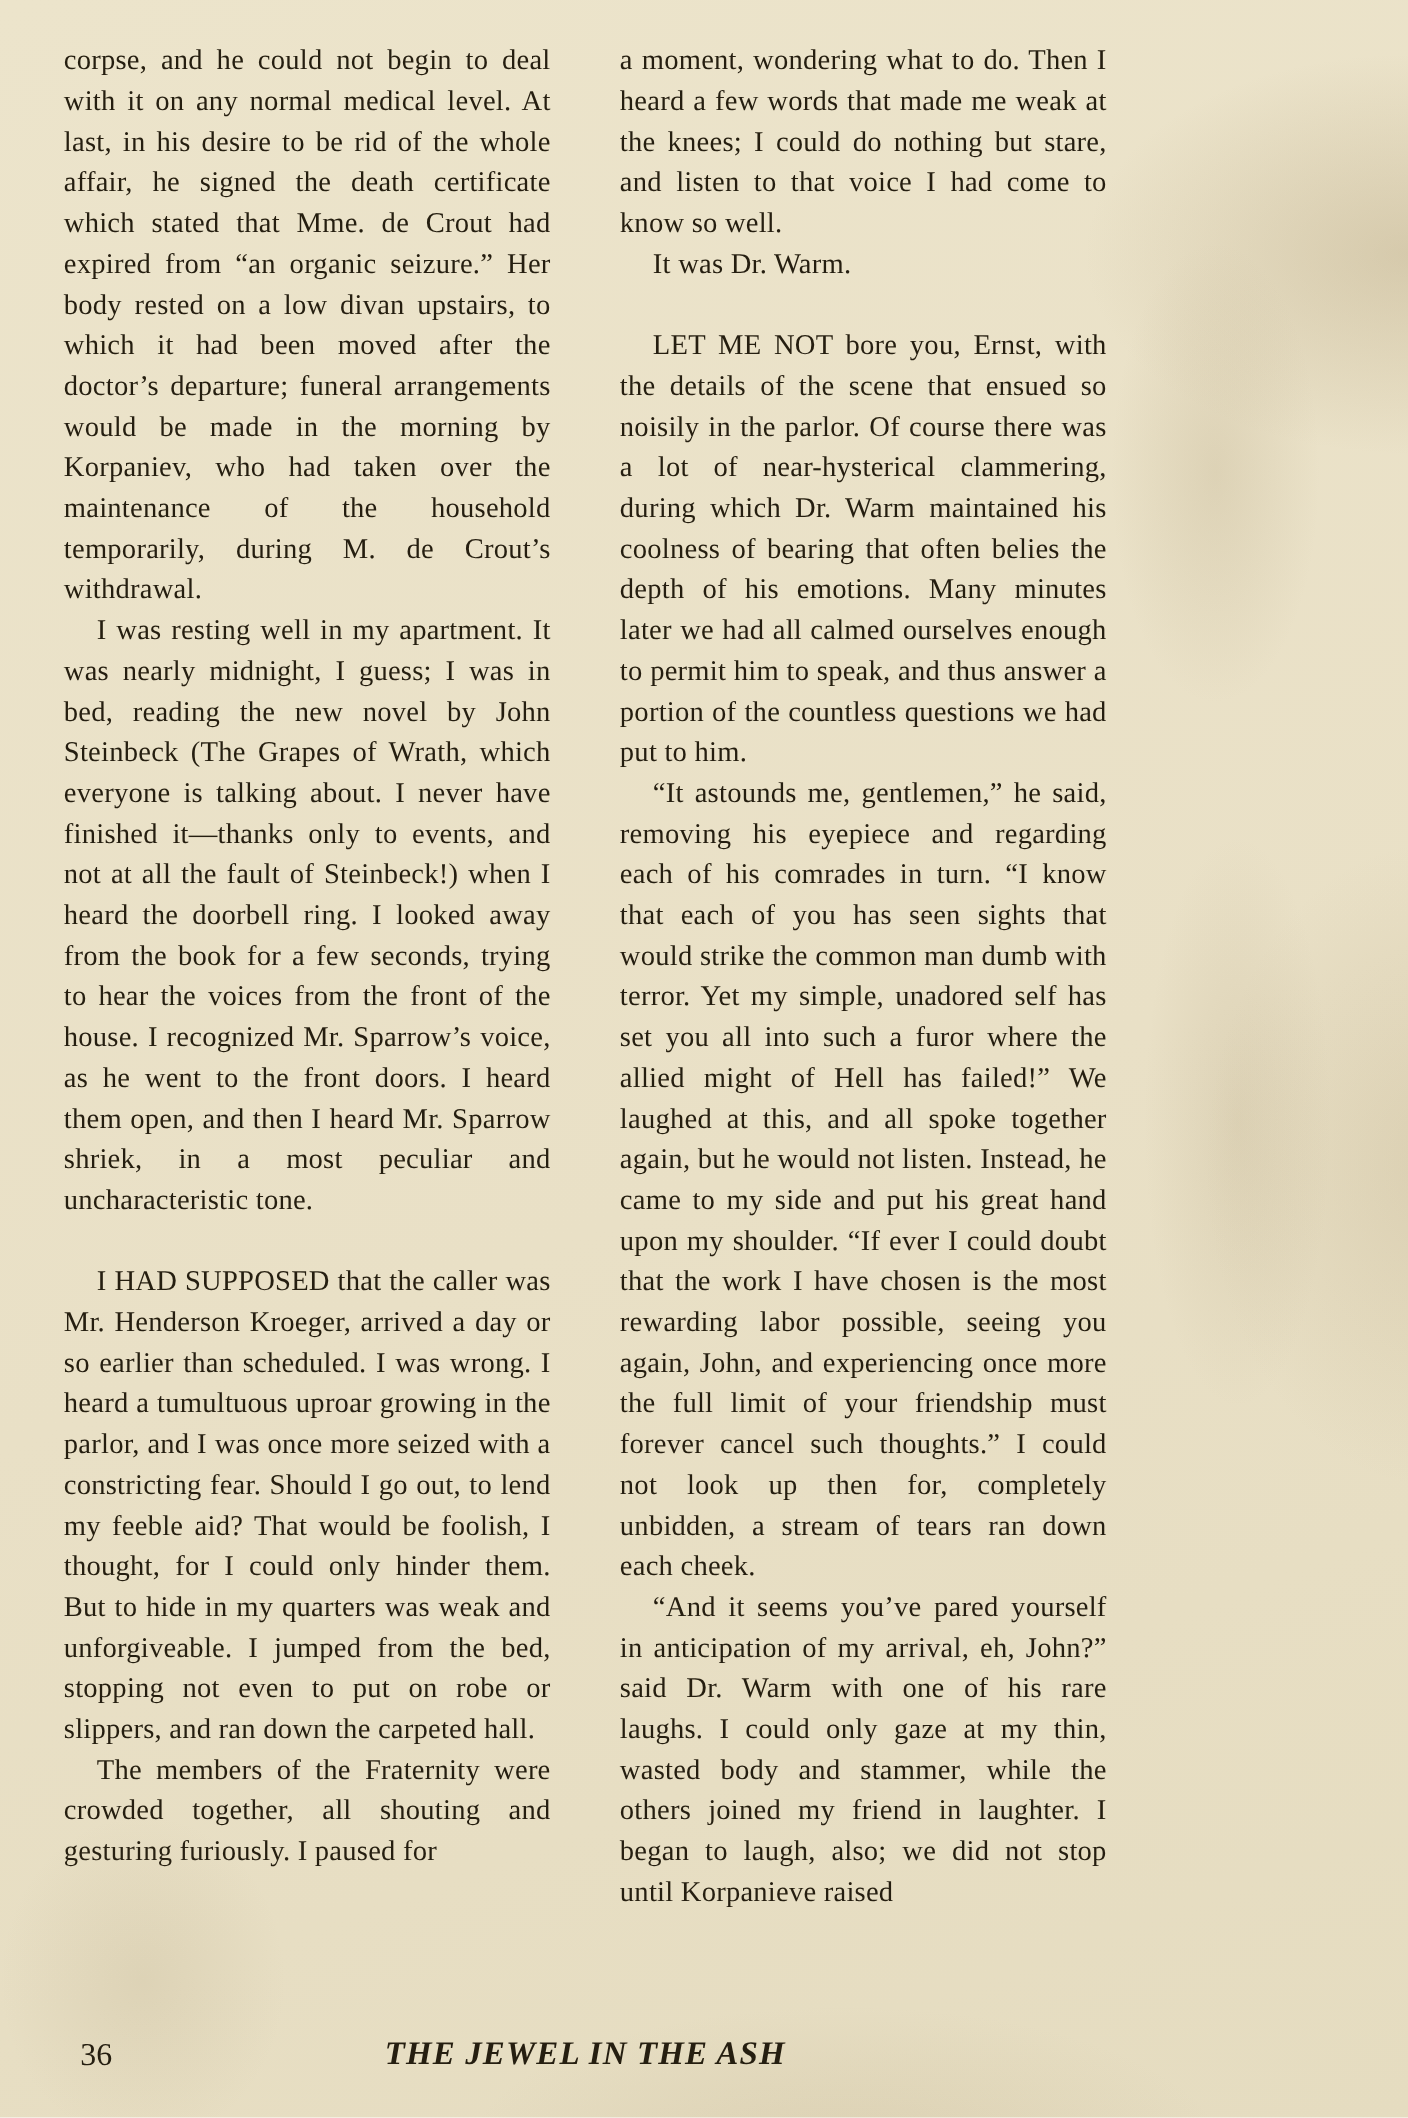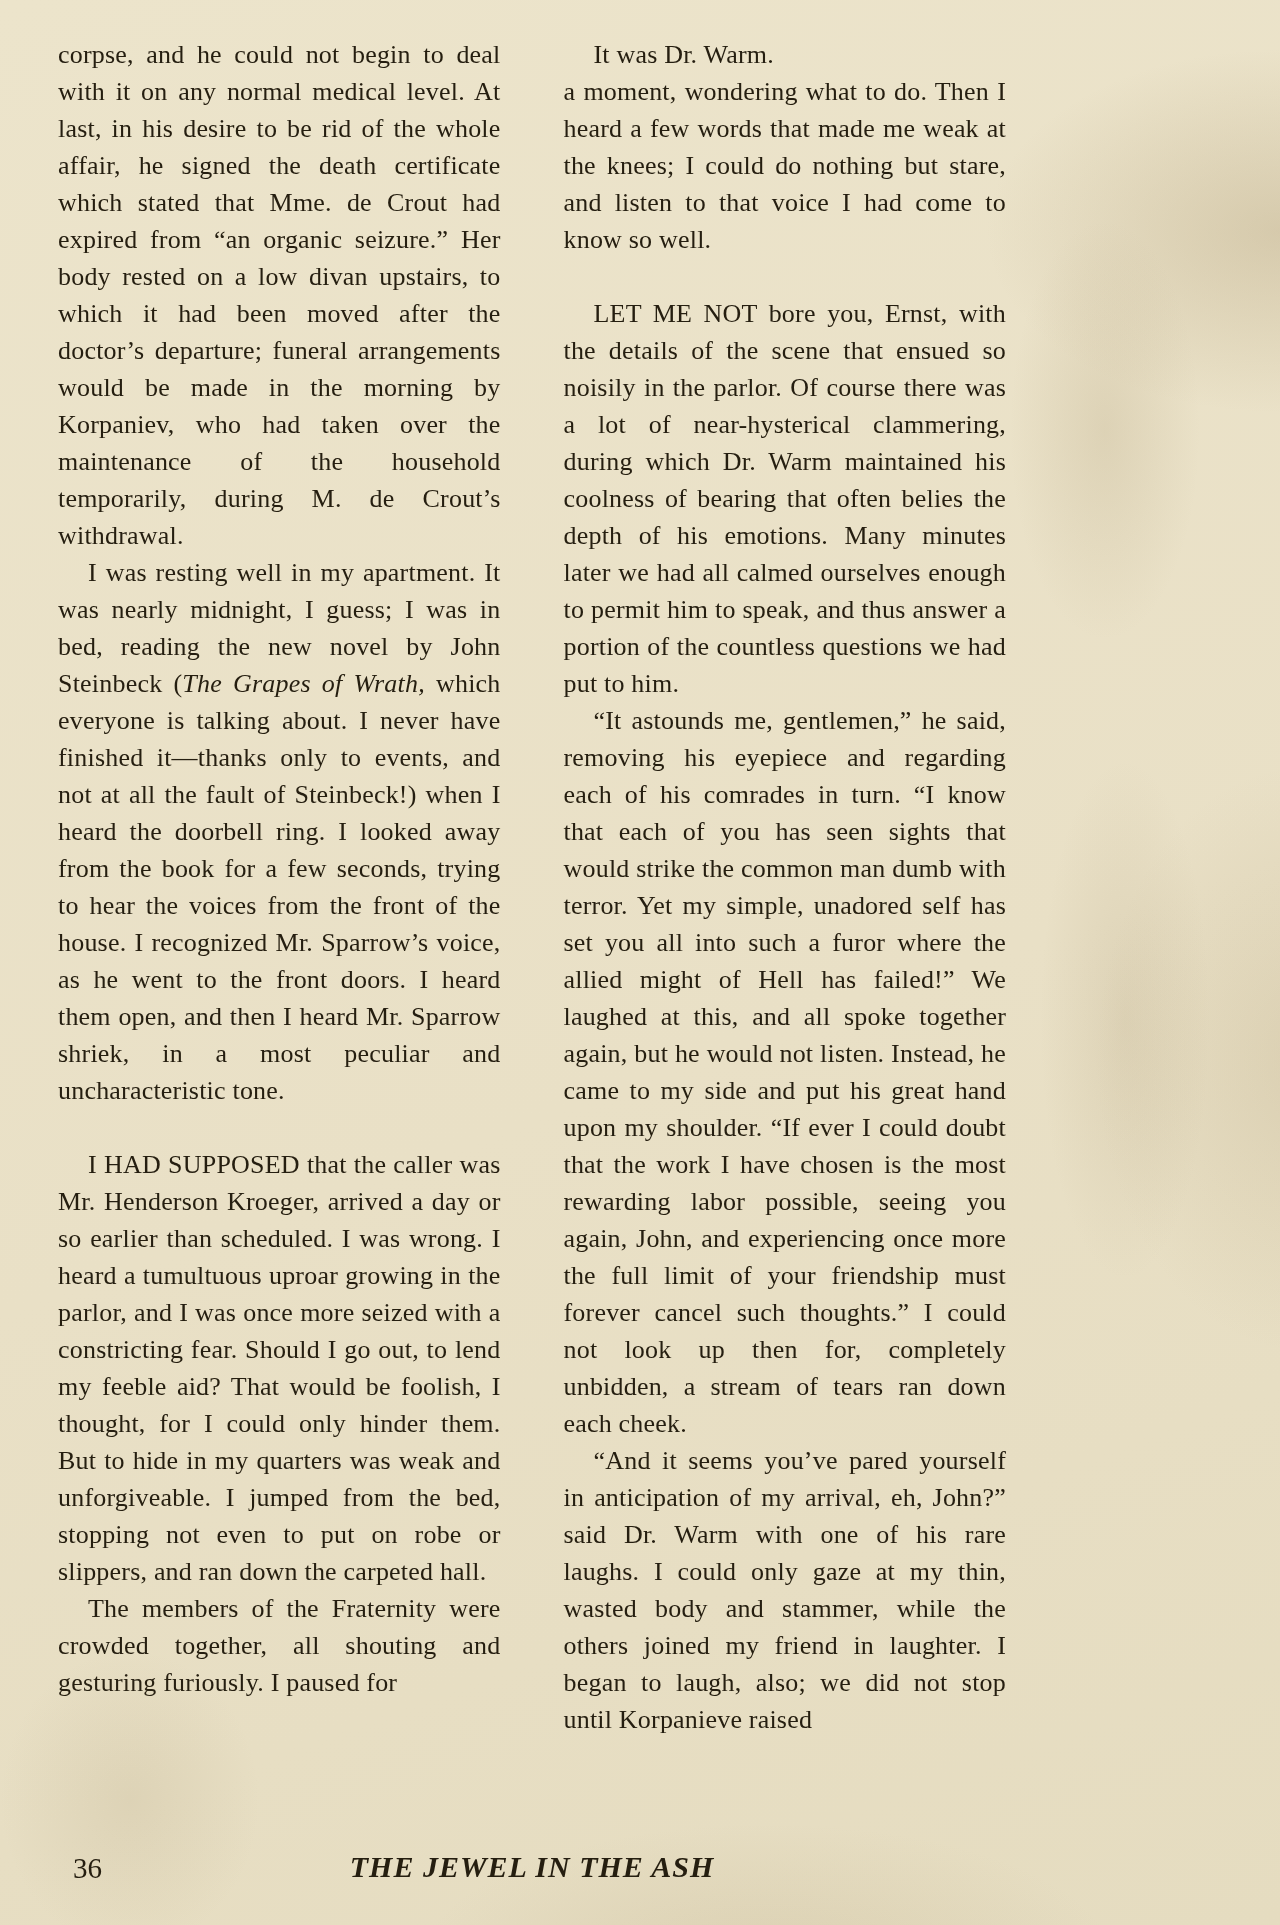--- a/index.html
+++ b/index.html
@@ -45,21 +45,21 @@
     text-align: justify;
     letter-spacing: 0.2px;
   }
   .para {
     margin: 0;
   }
   .para.indent { text-indent: 30px; }
   .para.space-before { margin-top: 37px; }
   .run-normal { font-style: normal; font-weight: normal; }
   .run-bold   { font-weight: 400; }
-  .run-italic { font-style: italic; }
+  .run-italic { }
   .footer {
     position: absolute;
     left: 58px;
     top: 1850px;
     width: 948px;
     height: 44px;
   }
   .page-number {
     position: absolute;
     left: 15px;
@@ -83,22 +83,22 @@
   <div class="stain stain-3"></div>
 
   <div class="columns">
     <div class="column">
         <p class="para"><span class="run-normal">corpse, and he could not begin to deal with it on any normal medical level. At last, in his desire to be rid of the whole affair, he signed the death certificate which stated that Mme. de Crout had expired from “an organic seizure.” Her body rested on a low divan upstairs, to which it had been moved after the doctor’s departure; funeral arrangements would be made in the morning by Korpaniev, who had taken over the maintenance of the household temporarily, during M. de Crout’s withdrawal.</span></p>
         <p class="para indent"><span class="run-normal">I was resting well in my apartment. It was nearly midnight, I guess; I was in bed, reading the new novel by John Steinbeck (</span><span class="run-italic">The Grapes of Wrath,</span><span class="run-normal"> which everyone is talking about. I never have finished it—thanks only to events, and not at all the fault of Steinbeck!) when I heard the doorbell ring. I looked away from the book for a few seconds, trying to hear the voices from the front of the house. I recognized Mr. Sparrow’s voice, as he went to the front doors. I heard them open, and then I heard Mr. Sparrow shriek, in a most peculiar and uncharacteristic tone.</span></p>
         <p class="para indent space-before"><span class="run-bold">I HAD SUPPOSED</span><span class="run-normal"> that the caller was Mr. Henderson Kroeger, arrived a day or so earlier than scheduled. I was wrong. I heard a tumultuous uproar growing in the parlor, and I was once more seized with a constricting fear. Should I go out, to lend my feeble aid? That would be foolish, I thought, for I could only hinder them. But to hide in my quarters was weak and unforgiveable. I jumped from the bed, stopping not even to put on robe or slippers, and ran down the carpeted hall.</span></p>
         <p class="para indent"><span class="run-normal">The members of the Fraternity were crowded together, all shouting and gesturing furiously. I paused for</span></p>
       </div>
     <div class="column">
+        <p class="para"><span class="run-normal">a moment, wondering what to do. Then I heard a few words that made me weak at the knees; I could do nothing but stare, and listen to that voice I had come to know so well.</span></p>
         <p class="para indent"><span class="run-normal">It was Dr. Warm.</span></p>
-        <p class="para"><span class="run-normal">a moment, wondering what to do. Then I heard a few words that made me weak at the knees; I could do nothing but stare, and listen to that voice I had come to know so well.</span></p>
         <p class="para indent space-before"><span class="run-bold">LET ME NOT</span><span class="run-normal"> bore you, Ernst, with the details of the scene that ensued so noisily in the parlor. Of course there was a lot of near-hysterical clammering, during which Dr. Warm maintained his coolness of bearing that often belies the depth of his emotions. Many minutes later we had all calmed ourselves enough to permit him to speak, and thus answer a portion of the countless questions we had put to him.</span></p>
         <p class="para indent"><span class="run-normal">“It astounds me, gentlemen,” he said, removing his eyepiece and regarding each of his comrades in turn. “I know that each of you has seen sights that would strike the common man dumb with terror. Yet my simple, unadored self has set you all into such a furor where the allied might of Hell has failed!” We laughed at this, and all spoke together again, but he would not listen. Instead, he came to my side and put his great hand upon my shoulder. “If ever I could doubt that the work I have chosen is the most rewarding labor possible, seeing you again, John, and experiencing once more the full limit of your friendship must forever cancel such thoughts.” I could not look up then for, completely unbidden, a stream of tears ran down each cheek.</span></p>
         <p class="para indent"><span class="run-normal">“And it seems you’ve pared yourself in anticipation of my arrival, eh, John?” said Dr. Warm with one of his rare laughs. I could only gaze at my thin, wasted body and stammer, while the others joined my friend in laughter. I began to laugh, also; we did not stop until Korpanieve raised</span></p>
       </div>
   </div>
 
   <div class="footer">
     <span class="page-number">36</span>
     <div class="running-title">THE JEWEL IN THE ASH</div>
   </div>

